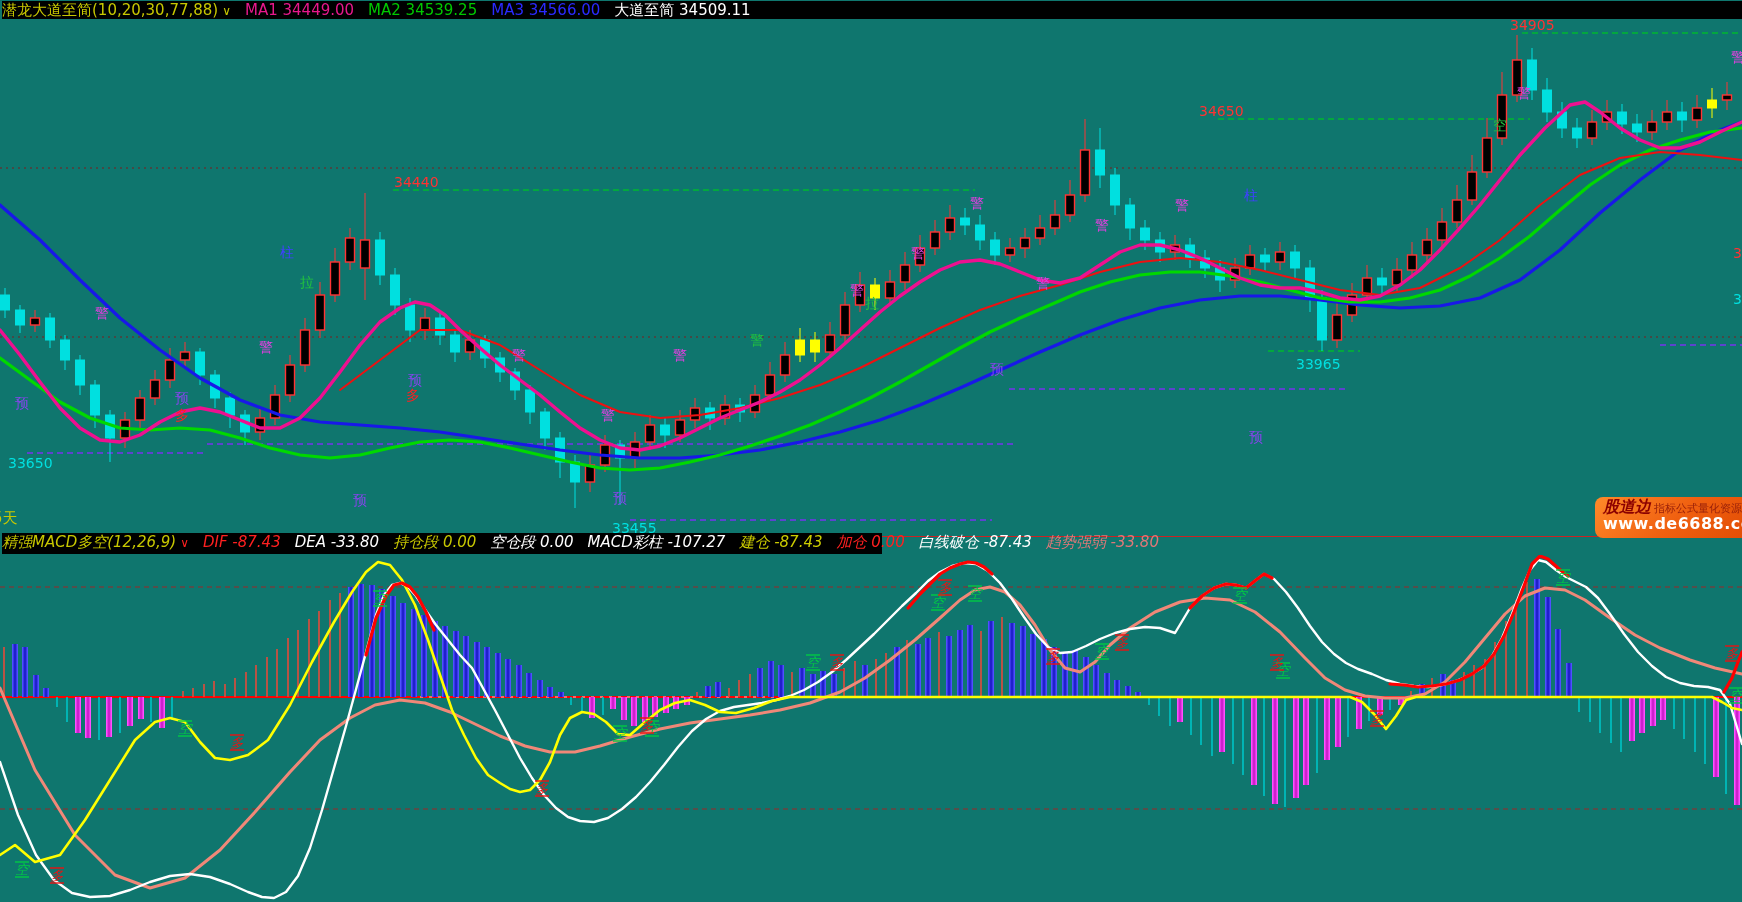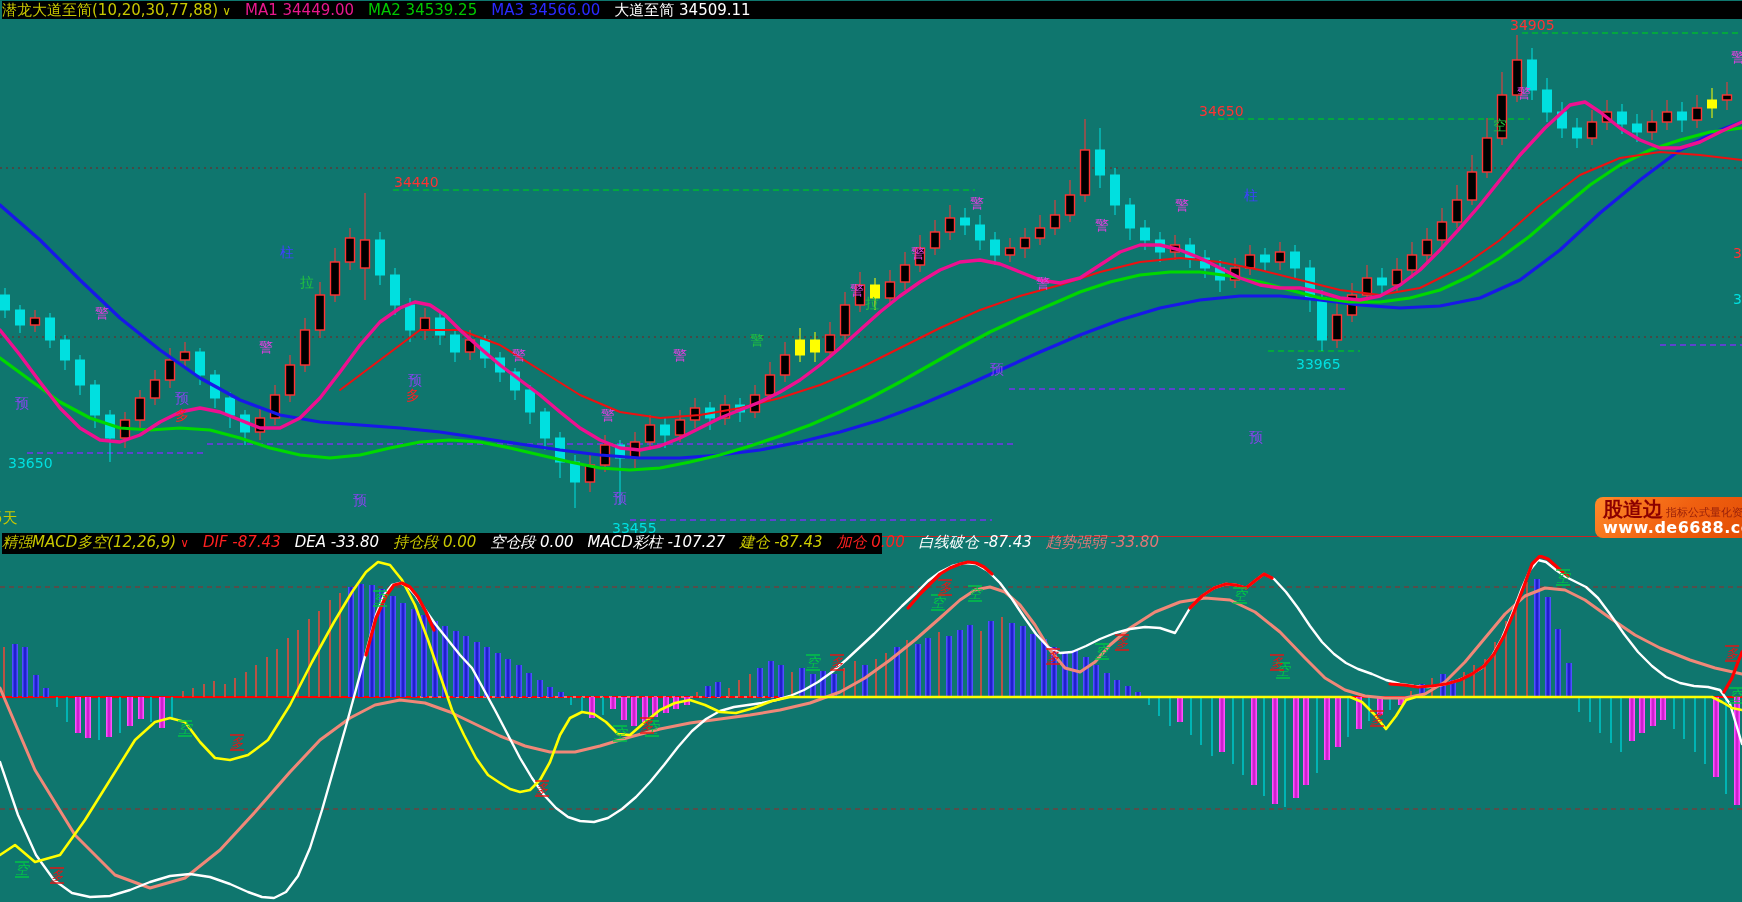--- a/index.html
+++ b/index.html
@@ -8,21 +8,21 @@
   .hdr{position:absolute;left:2px;white-space:nowrap;font-size:15px;letter-spacing:0px;}
   .hdr span{margin-right:14px;}
   #p1-header{top:1px;height:18px;background:#000;z-index:30;width:100%;}
   #p2-header{top:533px;height:21px;background:#000;z-index:30;width:880px;font-style:italic;}
   #sep-line{position:absolute;top:536px;left:875px;right:0;height:1px;background:#c22;z-index:10;}
   svg{position:absolute;left:0;display:block;}
   #watermark{position:absolute;top:497px;right:0;width:147px;height:41px;z-index:40;
      background:linear-gradient(135deg,#ff8a2a 0%,#f06010 55%,#e34e05 100%);
      border-radius:8px 0 0 8px;padding:2px 6px 2px 8px;box-sizing:border-box;line-height:1.05;}
   #watermark .l1{white-space:nowrap;}
-  #watermark .brand{color:#8b0000;font-weight:bold;font-size:20px;}
+  #watermark .brand{color:#8b0000;font-weight:bold;font-size:16px;font-style:italic;}
   #watermark .slogan{color:#99210a;font-size:11px;margin-left:3px;}
   #watermark .url{color:#fff;font-weight:bold;font-size:16px;letter-spacing:0.5px;}
   #left-day-label{position:absolute;left:-7px;top:509px;color:#c8c800;font-size:15px;z-index:25;}
 </style>
 </head>
 <body>
 
 <div id="stage">
 
   <div id="p1-header" class="hdr"><span style="color: rgb(200, 200, 0);">潜龙大道至简(10,20,30,77,88)</span><span style="color: rgb(200, 200, 0); margin-left: -10px; font-size: 12px;">∨</span><span style="color: rgb(232, 24, 140);">MA1 34449.00</span><span style="color: rgb(0, 200, 0);">MA2 34539.25</span><span style="color: rgb(42, 42, 255);">MA3 34566.00</span><span style="color: rgb(255, 255, 255);">大道至简 34509.11</span></div>

